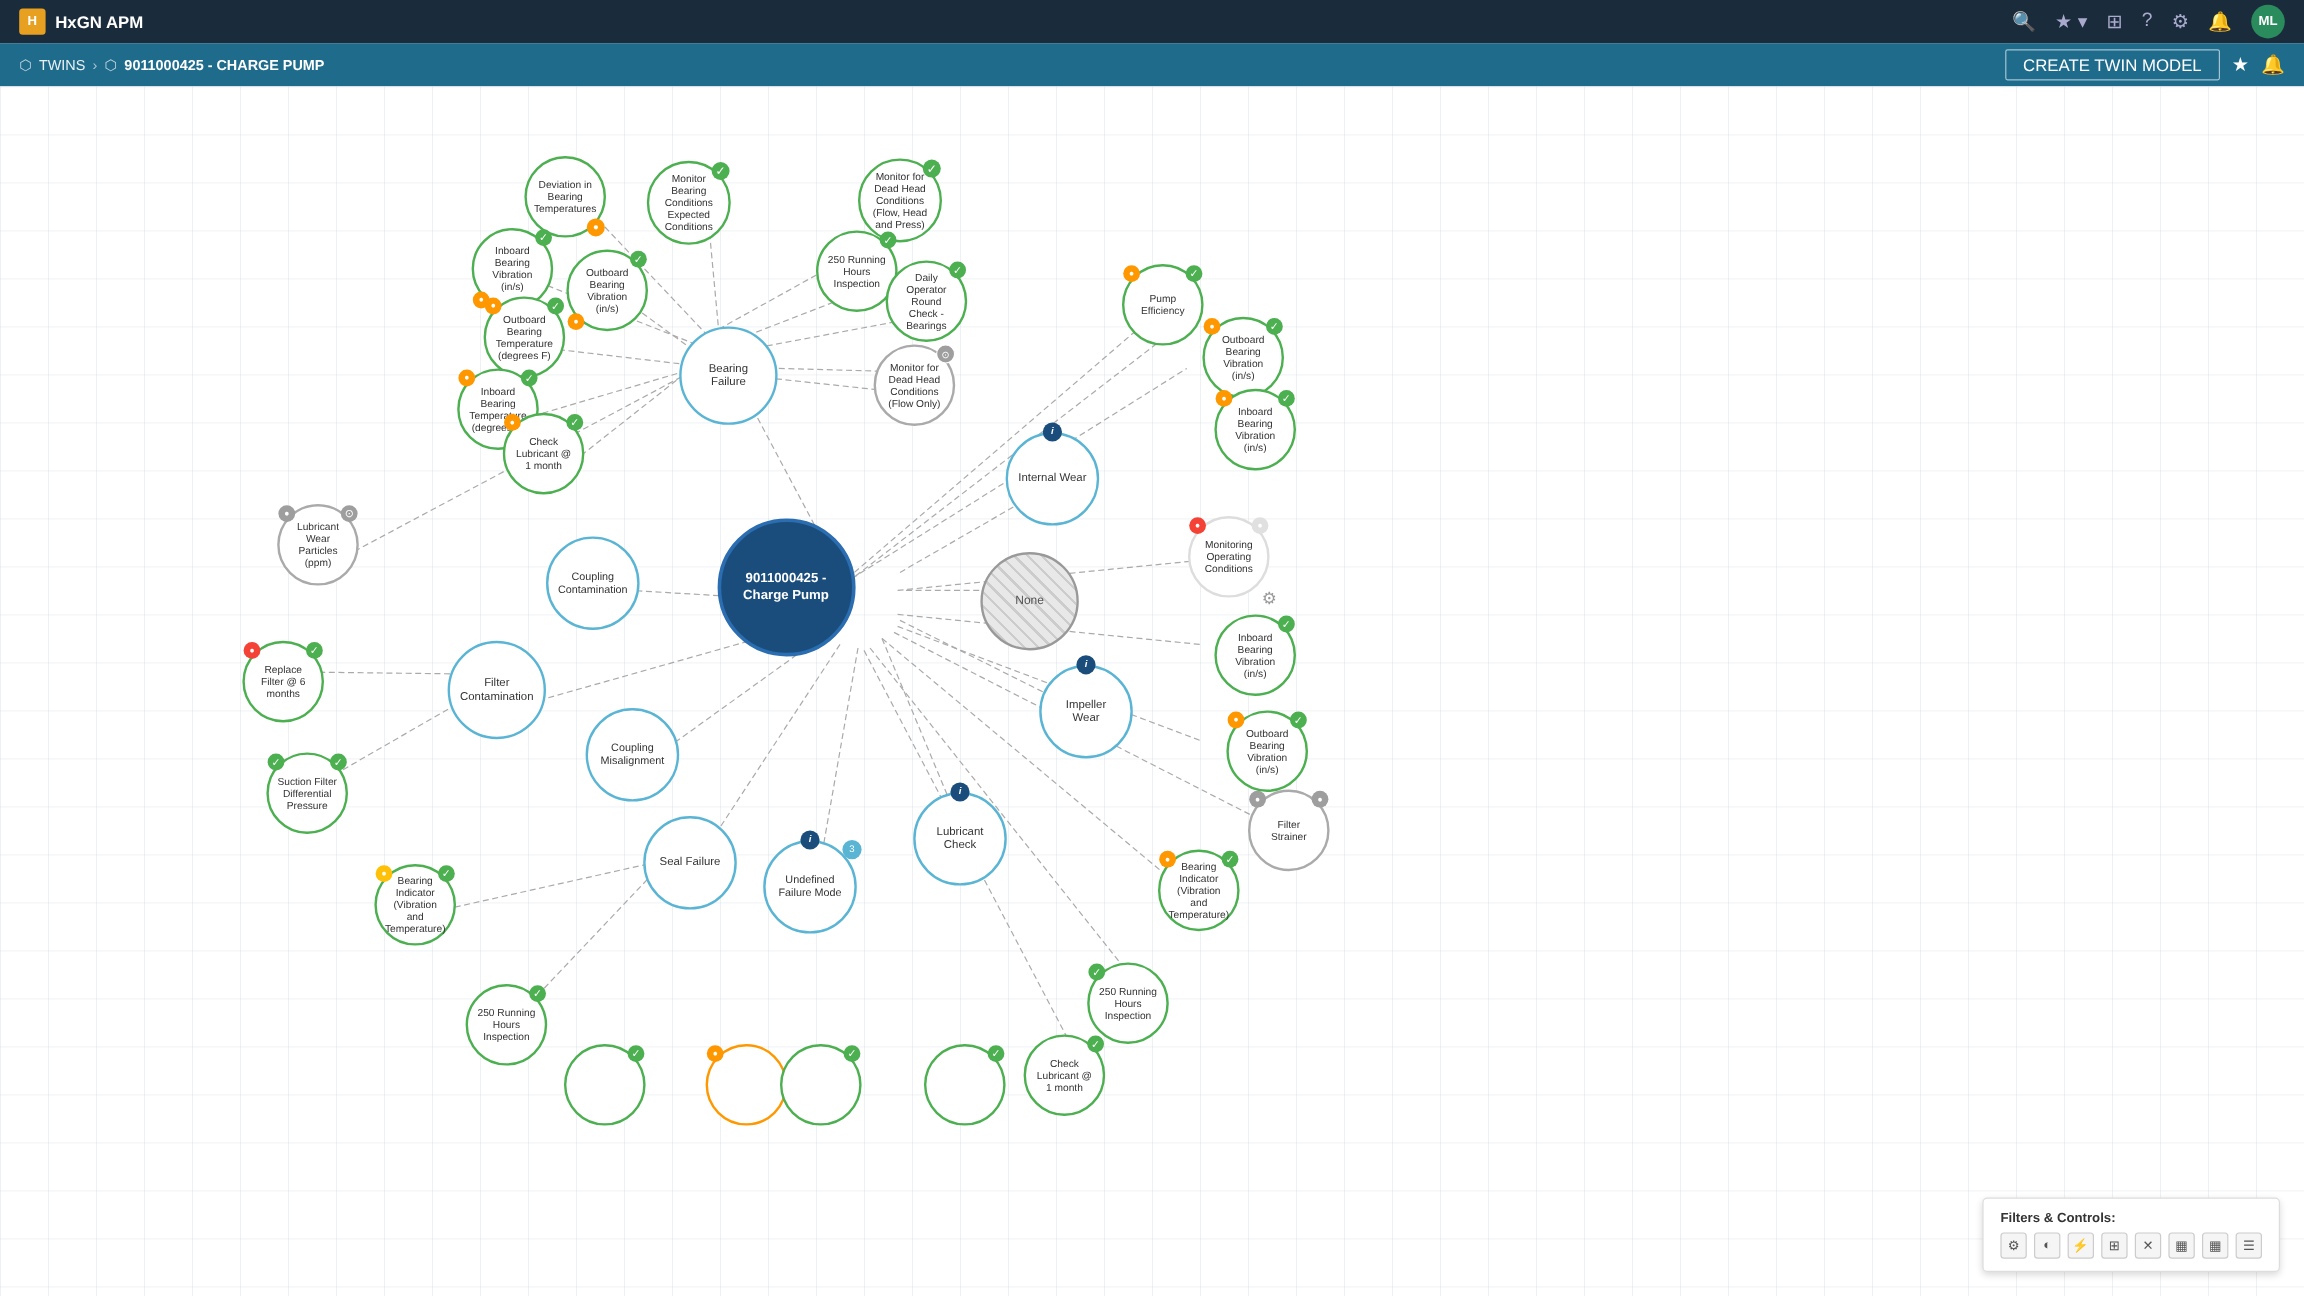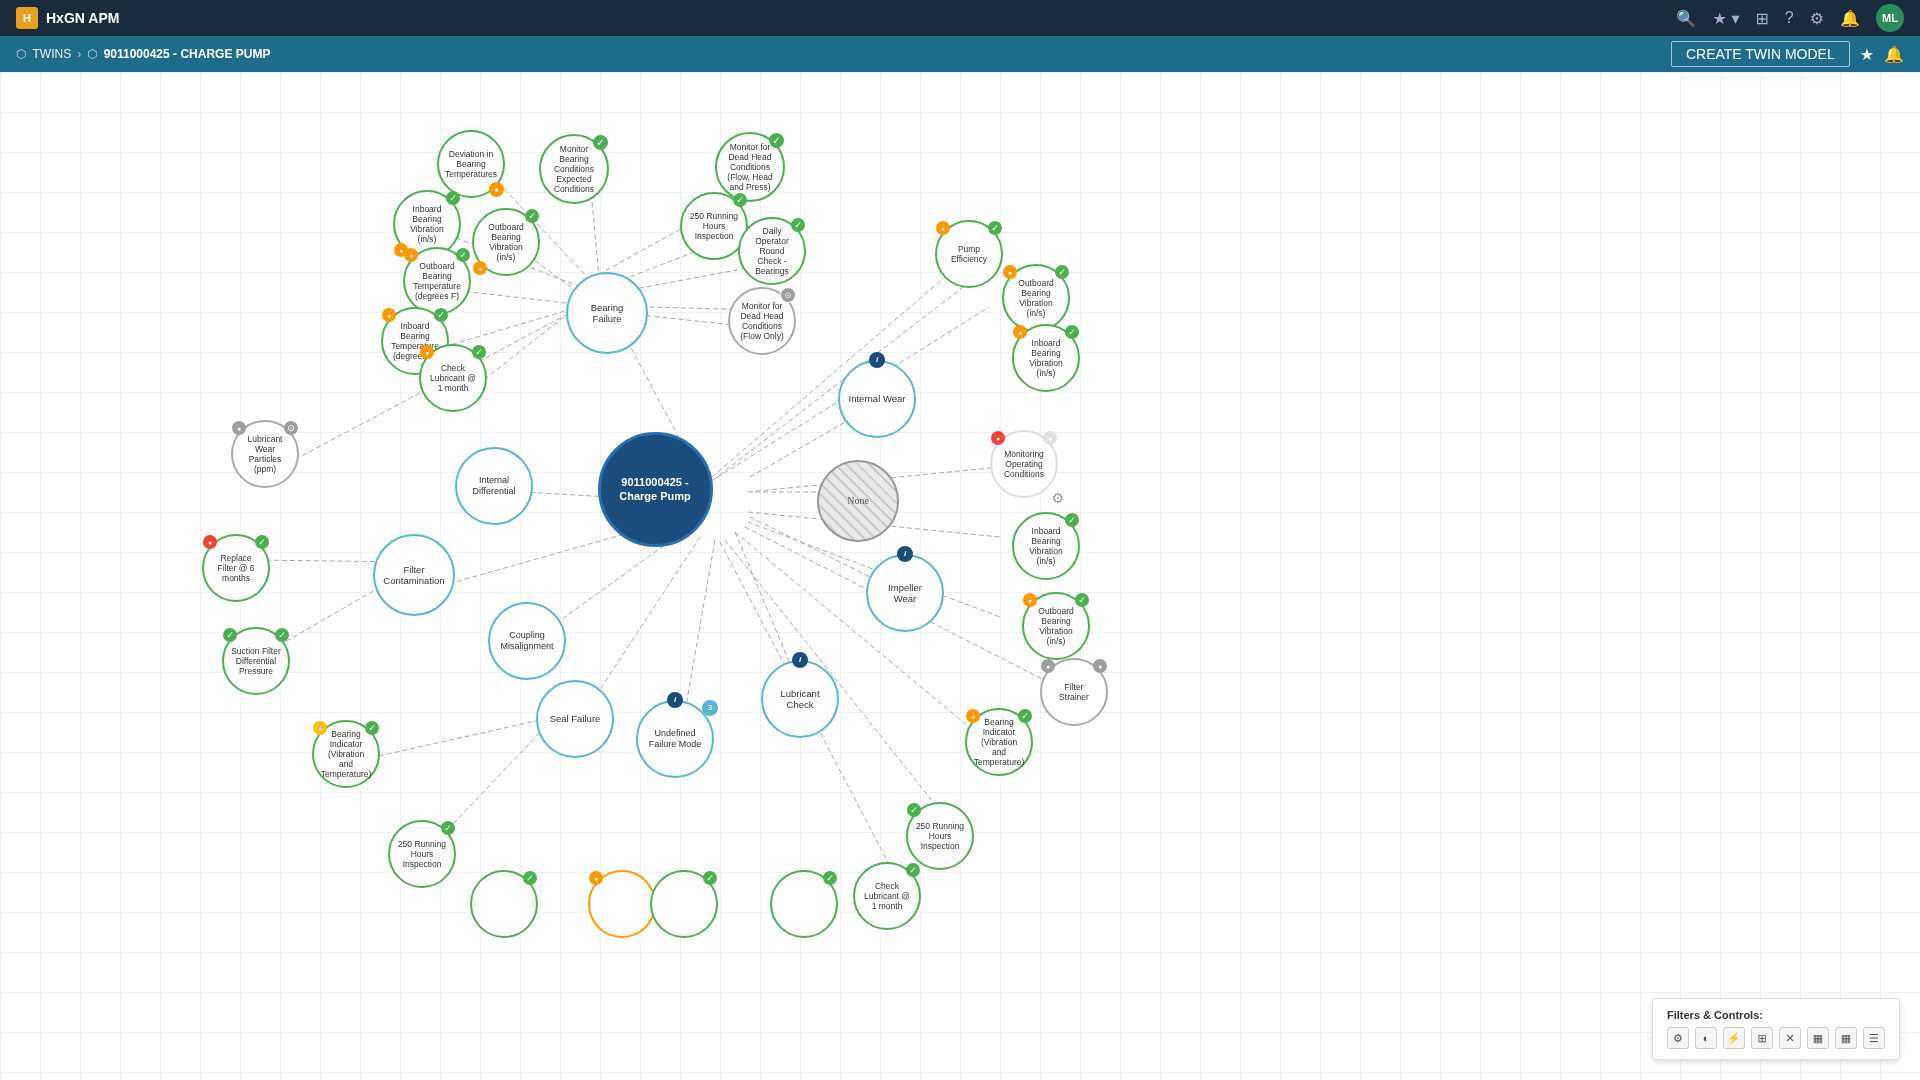--- a/index.html
+++ b/index.html
@@ -262,31 +262,31 @@
   </div>
 
   <div class="node node-failure" style="left: 566px; top: 200px; align-items: flex-end;">
     <div class="node-circle" style="width:82px;height:82px;background:white;border:2px solid #5ab4d4;border-radius:50%;display:flex;align-items:center;justify-content:center;text-align:center;padding:8px;font-size:9.5px;color:#333;position:relative;">
       <span>Bearing Failure</span>
     </div>
   </div>
 
   <div class="node node-failure" style="left: 455px; top: 375px;">
     <div class="node-circle" style="width:78px;height:78px;background:white;border:2px solid #5ab4d4;border-radius:50%;display:flex;align-items:center;justify-content:center;text-align:center;padding:8px;font-size:9px;color:#333;">
-      <span>Internal Differential</span>
+      <span>Coupling Contamination</span>
     </div>
   </div>
 
   <div class="node node-failure" style="left: 373px; top: 462px;">
     <div class="node-circle" style="width:82px;height:82px;background:white;border:2px solid #5ab4d4;border-radius:50%;display:flex;align-items:center;justify-content:center;text-align:center;padding:8px;font-size:9.5px;color:#333;">
       <span>Filter Contamination</span>
     </div>
   </div>
 
-  <div class="node node-failure" style="left: 488px; top: 530px;">
+  <div class="node node-failure" style="left: 488px; top: 518px;">
     <div class="node-circle" style="width:78px;height:78px;background:white;border:2px solid #5ab4d4;border-radius:50%;display:flex;align-items:center;justify-content:center;text-align:center;padding:8px;font-size:9px;color:#333;">
       <span>Coupling Misalignment</span>
     </div>
   </div>
 
   <div class="node node-failure" style="left: 536px; top: 608px;">
     <div class="node-circle" style="width:78px;height:78px;background:white;border:2px solid #5ab4d4;border-radius:50%;display:flex;align-items:center;justify-content:center;text-align:center;padding:8px;font-size:9.5px;color:#333;">
       <span>Seal Failure</span>
     </div>
   </div>
@@ -314,21 +314,21 @@
   </div>
 
   <div class="node node-failure" style="left: 838px; top: 288px;">
     <div class="node-circle" style="width:78px;height:78px;background:white;border:2px solid #5ab4d4;border-radius:50%;display:flex;align-items:center;justify-content:center;text-align:center;padding:8px;font-size:9.5px;color:#333;position:relative;">
       <div style="position:absolute;top:-10px;left:50%;transform:translateX(-50%);background:#1a4d7c;color:white;border-radius:50%;width:16px;height:16px;font-size:8px;display:flex;align-items:center;justify-content:center;font-style:italic;font-weight:bold;">i</div>
       <span>Internal Wear</span>
     </div>
   </div>
 
   <div class="node node-none" style="left: 817px; top: 388px;">
-    <div class="node-circle" style="width:82px;height:82px;background:repeating-linear-gradient(45deg,#ccc,#ccc 2px,#e8e8e8 2px,#e8e8e8 8px);border:2px solid #999;border-radius:50%;display:flex;align-items:center;justify-content:center;text-align:left;padding:8px;font-size:10px;color:#555;font-family:Liberation Serif, serif;">
+    <div class="node-circle" style="width:82px;height:82px;background:repeating-linear-gradient(45deg,#ccc,#ccc 2px,#e8e8e8 2px,#e8e8e8 8px);border:2px solid #999;border-radius:50%;display:flex;align-items:center;justify-content:center;text-align:left;padding:8px;font-size:10px;color:#555;">
       <span>None</span>
     </div>
   </div>
 
   <div class="node" style="left: 539px; top: 62px;">
     <div style="width:70px;height:70px;background:white;border:2px solid #4caf50;border-radius:50%;display:flex;align-items:center;justify-content:center;text-align:center;padding:7px;font-size:8.5px;color:#333;position:relative;">
       <div style="position:absolute;top:-1px;right:-1px;background:#4caf50;color:white;border-radius:50%;width:15px;height:15px;font-size:10px;display:flex;align-items:center;justify-content:center;">✓</div>
       <span>Monitor Bearing Conditions Expected Conditions</span>
     </div>
   </div>

